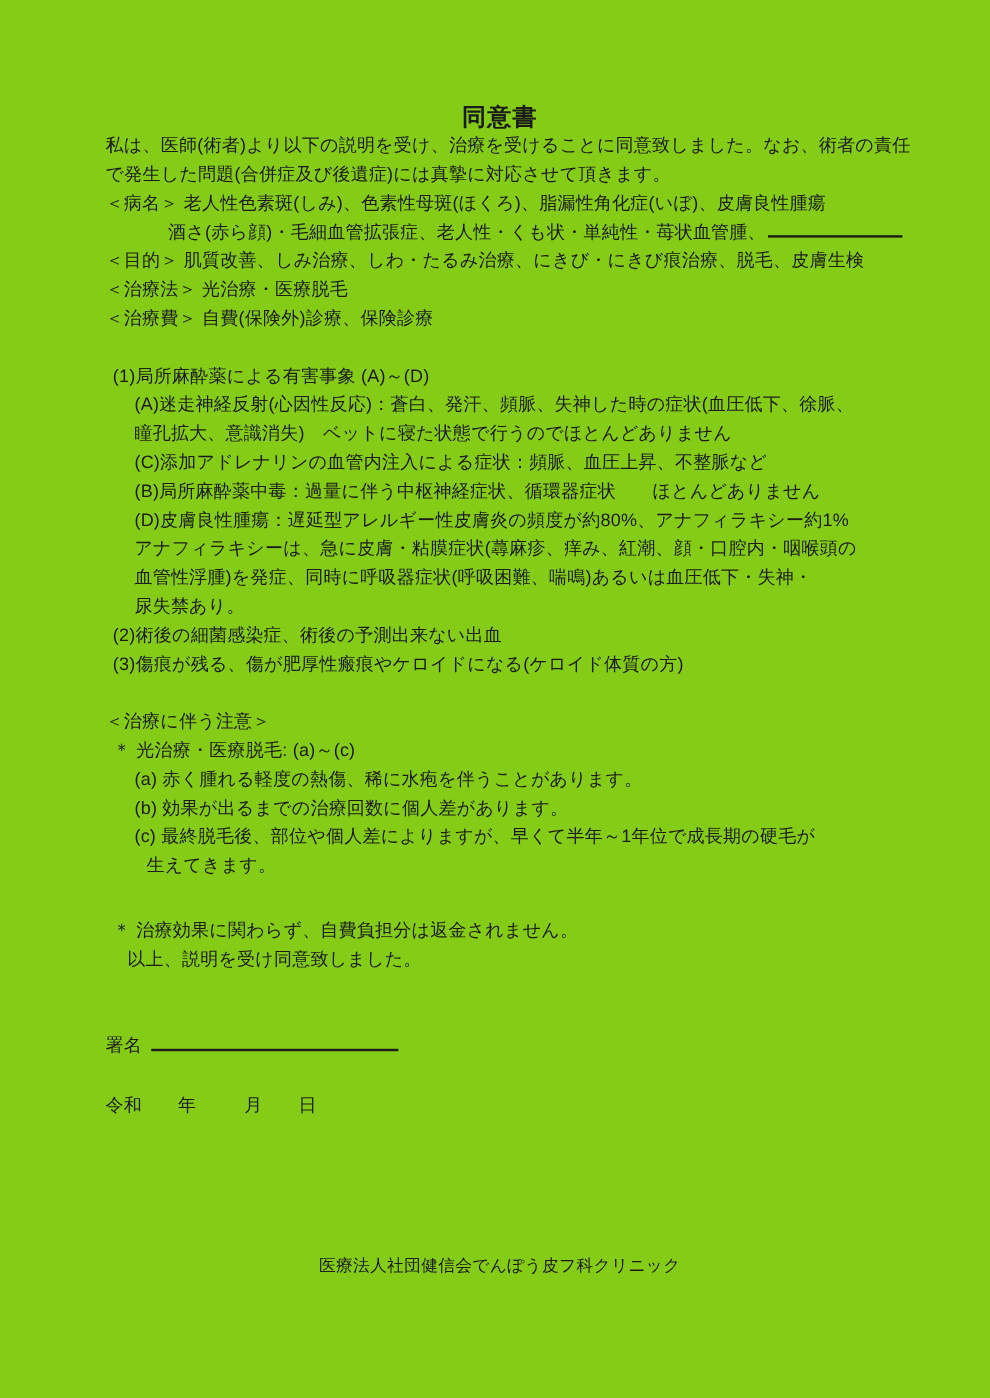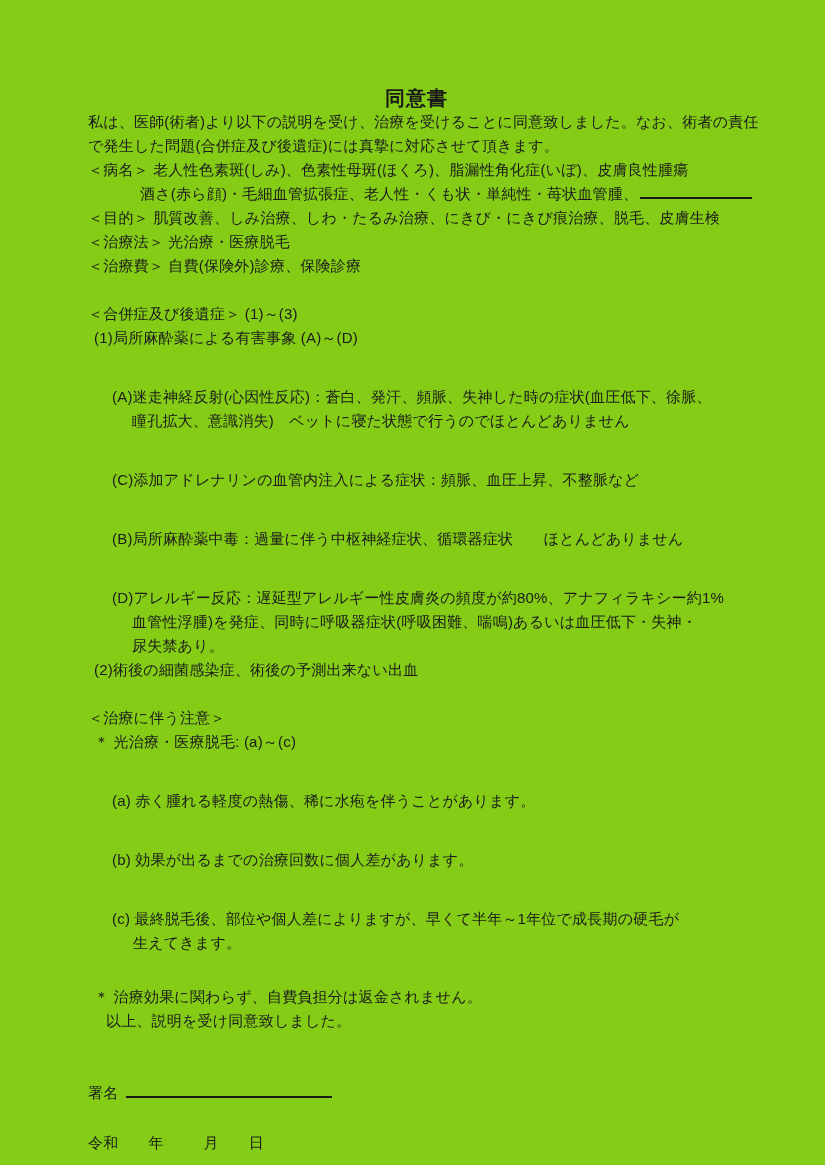--- a/index.html
+++ b/index.html
@@ -21,23 +21,23 @@
     line-height: 24px;
     letter-spacing: 1px;
   }
   .ln {
     font-size: 15px;
     line-height: 24px;
     white-space: nowrap;
     letter-spacing: 0.2px;
   }
   .ind-a { margin-left: 6px; }    
-  .ind-b { margin-left: 24px; margin-top: 35px; }   
-  .ind-c { margin-left: 44px; }   
-  .ind-d { margin-left: 45px; }   
+  .ind-b { margin-left: 24px; }   
+  .ind-c { margin-left: 24px; }   
+  .ind-d { margin-left: 34px; }   
   .ind-e { margin-left: 52px; }   
   .ind-f { margin-left: 18px; }   
   .sp  { height: 24px; }
   .sp-md { height: 30px; }
   .sp-lg { height: 48px; }
   .sp-xl { height: 60px; }
   .sp-sm { height: 26px; }
   .blank-underline {
     display: inline-block;
     width: 112px;
@@ -79,30 +79,31 @@
     <div class="ln ind-e">
       <span>酒さ(赤ら顔)・毛細血管拡張症、老人性・くも状・単純性・苺状血管腫、</span><span class="blank-underline"></span>
     </div>
 
     <div class="ln">＜目的＞ 肌質改善、しみ治療、しわ・たるみ治療、にきび・にきび痕治療、脱毛、皮膚生検</div>
     <div class="ln">＜治療法＞ 光治療・医療脱毛</div>
     <div class="ln">＜治療費＞ 自費(保険外)診療、保険診療</div>
 
     <div class="sp"></div>
 
-    <div class="ln">＜合併症及び後遺症＞ (1)～(3)</div>
     <div class="ln ind-a">(1)局所麻酔薬による有害事象 (A)～(D)</div>
     <div class="ln ind-b">(A)迷走神経反射(心因性反応)：蒼白、発汗、頻脈、失神した時の症状(血圧低下、徐脈、</div>
     <div class="ln ind-c">瞳孔拡大、意識消失)　ベットに寝た状態で行うのでほとんどありません</div>
     <div class="ln ind-b">(C)添加アドレナリンの血管内注入による症状：頻脈、血圧上昇、不整脈など</div>
     <div class="ln ind-b">(B)局所麻酔薬中毒：過量に伴う中枢神経症状、循環器症状　　ほとんどありません</div>
-    <div class="ln ind-b">(D)アレルギー反応：遅延型アレルギー性皮膚炎の頻度が約80%、アナフィラキシー約1%</div>
+    <div class="ln ind-b">(D)皮膚良性腫瘍：遅延型アレルギー性皮膚炎の頻度が約80%、アナフィラキシー約1%</div>
+    <div class="ln ind-c">アナフィラキシーは、急に皮膚・粘膜症状(蕁麻疹、痒み、紅潮、顔・口腔内・咽喉頭の</div>
     <div class="ln ind-c">血管性浮腫)を発症、同時に呼吸器症状(呼吸困難、喘鳴)あるいは血圧低下・失神・</div>
     <div class="ln ind-c">尿失禁あり。</div>
     <div class="ln ind-a">(2)術後の細菌感染症、術後の予測出来ない出血</div>
+    <div class="ln ind-a">(3)傷痕が残る、傷が肥厚性瘢痕やケロイドになる(ケロイド体質の方)</div>
 
     <div class="sp"></div>
 
     <div class="ln">＜治療に伴う注意＞</div>
     <div class="ln ind-a">＊ 光治療・医療脱毛: (a)～(c)</div>
     <div class="ln ind-b">(a) 赤く腫れる軽度の熱傷、稀に水疱を伴うことがあります。</div>
     <div class="ln ind-b">(b) 効果が出るまでの治療回数に個人差があります。</div>
     <div class="ln ind-b">(c) 最終脱毛後、部位や個人差によりますが、早くて半年～1年位で成長期の硬毛が</div>
     <div class="ln ind-d">生えてきます。</div>
 

